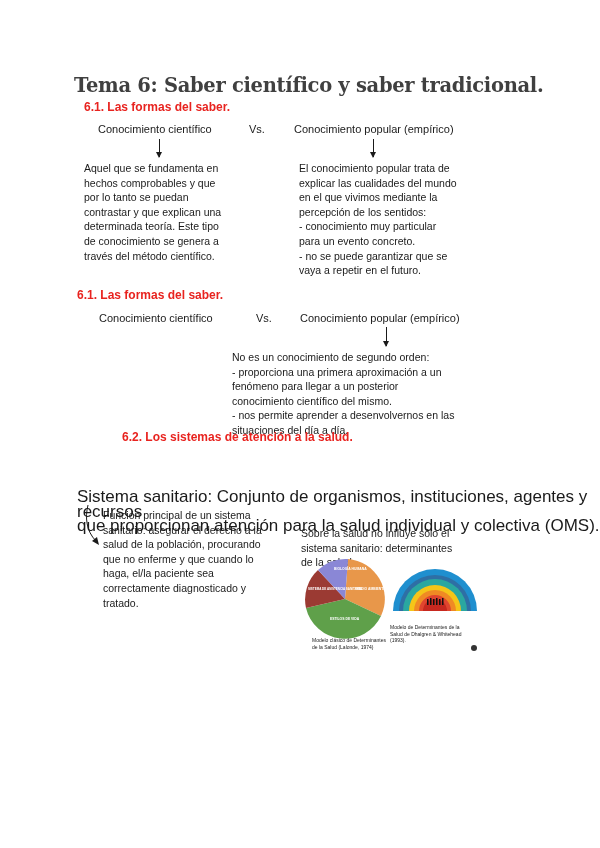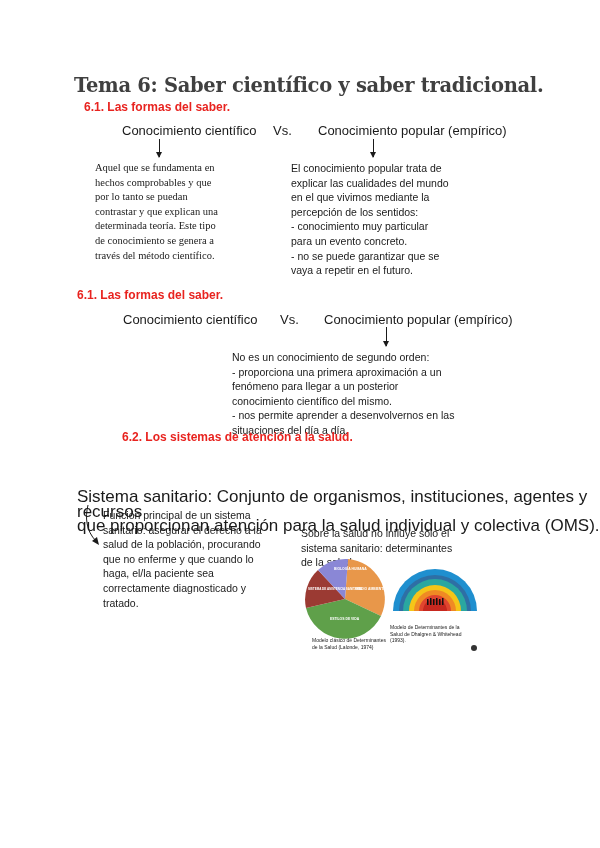--- a/index.html
+++ b/index.html
@@ -1,44 +1,44 @@
 <!DOCTYPE html>
 <html><head>
 <meta charset="utf-8">
 <style>
   html, body { margin:0; padding:0; background:#ffffff; }
   body { width:600px; height:848px; position:relative; overflow:hidden; font-family:"Liberation Sans", sans-serif; color:#1a1a1a; }
   .abs { position:absolute; }
   .title { left:74px; top:74px; font-family:"DejaVu Serif", serif; font-weight:bold; font-size:19.5px; letter-spacing:-0.3px; color:#404040; white-space:nowrap; }
   .sec { font-size:12px; font-weight:bold; color:#e8231f; white-space:nowrap; }
-  .head { font-size:13px; color:#1a1a1a; white-space:nowrap;margin-left:24px; }
+  .head { font-size:11px; color:#1a1a1a; white-space:nowrap; }
   .body { font-size:10.5px; line-height:14.6px; color:#1a1a1a; white-space:pre-line; }
   .arrow { width:1px; background:#1a1a1a; }
   .arrow::after { content:""; position:absolute; left:-3px; bottom:-1px; border-left:3.5px solid transparent; border-right:3.5px solid transparent; border-top:6px solid #1a1a1a; }
   .caption { font-size:5px; line-height:6.5px; color:#222; white-space:pre-line; }
 </style>
 </head>
 <body>
 
 <div class="abs title">Tema 6: Saber científico y saber tradicional.</div>
 
 <div class="abs sec" style="left:84px;top:100px;">6.1. Las formas del saber.</div>
 <div class="abs head" style="left:98px;top:123px;">Conocimiento científico</div>
 <div class="abs head" style="left:249px;top:123px;">Vs.</div>
 <div class="abs head" style="left:294px;top:123px;">Conocimiento popular (empírico)</div>
 <div class="abs arrow" style="left:159px;top:139px;height:18px;"></div>
 <div class="abs arrow" style="left:373px;top:139px;height:18px;"></div>
-<div class="abs body" style="left:95px;top:161px;font-family:Liberation Serif, serif;">Aquel que se fundamenta en
+<div class="abs body" style="left:84px;top:161px;">Aquel que se fundamenta en
 hechos comprobables y que
 por lo tanto se puedan
 contrastar y que explican una
 determinada teoría. Este tipo
 de conocimiento se genera a
 través del método científico.</div>
-<div class="abs body" style="left:291px;top:161px;">El conocimiento popular trata de
+<div class="abs body" style="left:299px;top:161px;">El conocimiento popular trata de
 explicar las cualidades del mundo
 en el que vivimos mediante la
 percepción de los sentidos:
 - conocimiento muy particular
 para un evento concreto.
 - no se puede garantizar que se
 vaya a repetir en el futuro.</div>
 
 <div class="abs sec" style="left:77px;top:288px;">6.1. Las formas del saber.</div>
 <div class="abs head" style="left:99px;top:312px;">Conocimiento científico</div>

